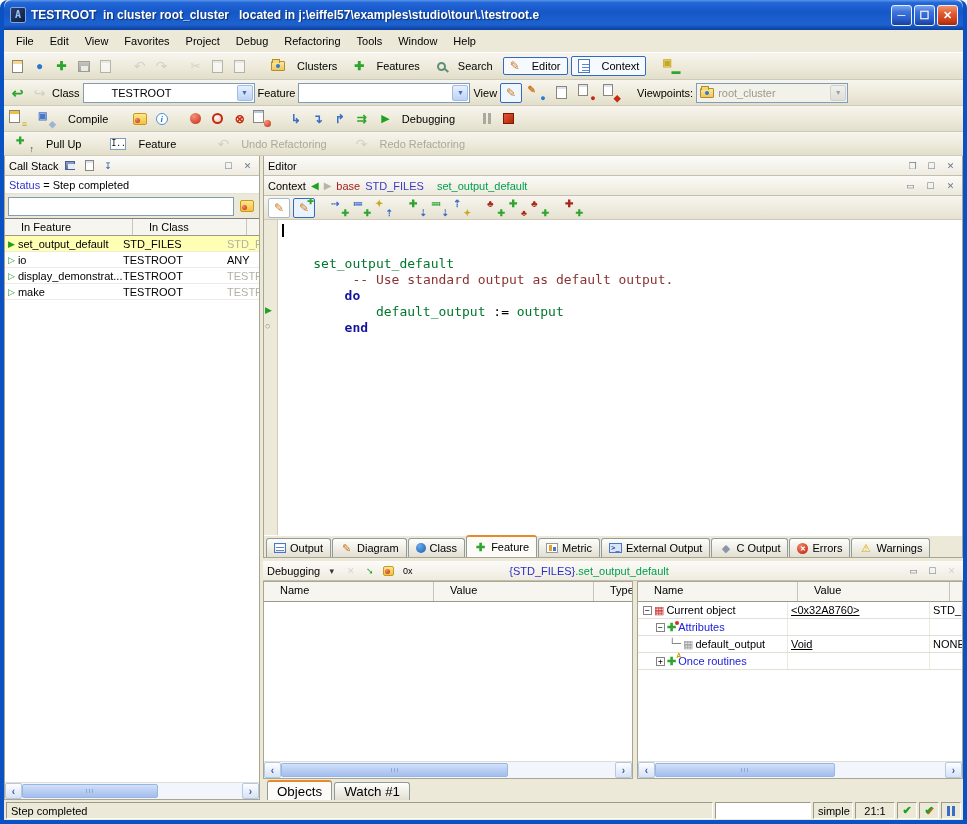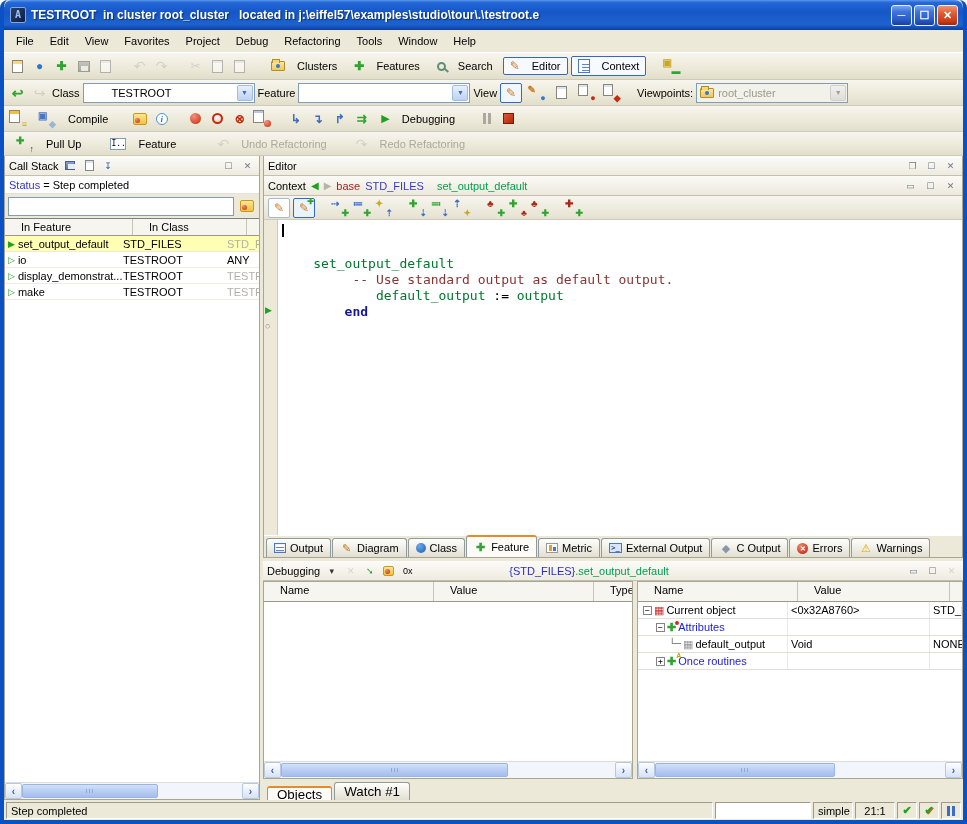--- a/index.html
+++ b/index.html
@@ -144,36 +144,36 @@
   .dbg-ctx-feat { color:#00A050; }
   .dpanes { flex:1; display:flex; min-height:0; }
   .dpane { background:#fff; border:1px solid #A9A593; display:flex; flex-direction:column; min-width:0; }
   .dpane.lp { width:370px; flex:0 0 370px; }
   .dpane.rp { flex:1; }
   .dsplit { width:4px; flex:0 0 4px; background:#ECE9D8; }
   .dcols { height:20px; flex:0 0 20px; display:flex; background:#F6F5F0; border-bottom:1px solid #9C9988; }
   .dbody { flex:1; overflow:hidden; }
   .trow { height:17px; display:flex; border-bottom:1px solid #E2E0D6; align-items:center; }
   .tc { overflow:hidden; white-space:nowrap; border-right:1px solid #ECEAE0; height:100%; display:flex; align-items:center; gap:2px; padding:0 3px; }
-  .lp .c1,.rp .c1 { width:150px; flex:0 0 150px; } .rp .c2 { width:142px; flex:0 0 142px; }
+  .lp .c1,.rp .c1 { width:150px; flex:0 0 150px; } .rp .c2 { width:142px; flex:0 0 142px;text-decoration:underline; }
   .c3 { flex:1; }
   .lp .hc1 { width:160px; flex:0 0 160px; } .lp .hc2 { width:150px; flex:0 0 150px; }
   .expbox { width:9px; height:9px; flex:0 0 9px; border:1px solid #848284; background:#fff; font:8px/7px "DejaVu Sans Mono",monospace; text-align:center; color:#000; }
   .conn { font:10px/10px "DejaVu Sans Mono",monospace; color:#707070; }
   .ticon { font-size:11px; line-height:11px; }
   .ic-objgrid { color:#CC3030; }
   .ic-fieldgrid { color:#9898A0; }
   .ic-plus { color:#2EA52E; font-weight:bold; position:relative; }
   .ic-plus.attr::after { content:""; position:absolute; top:-1px; right:-3px; width:4px; height:4px; border-radius:50%; background:#D03020; }
   .ic-plus.once::after { content:"A"; position:absolute; top:-4px; right:-5px; font:bold 7px "Liberation Sans",sans-serif; color:#C8A000; }
   .bluename { color:#2121DC; }
 
   .dtabs { height:21px; flex:0 0 21px; display:flex; align-items:flex-end; gap:2px; padding-left:4px; background:#ECE9D8; }
   .dtab { display:inline-flex; align-items:center; height:18px; padding:0 9px; border:1px solid #919B9C; border-bottom:none; border-radius:3px 3px 0 0; background:linear-gradient(#FEFEFB,#E2DFD2); }
-  .dtab.active { background:#FCFBF8; height:14px; border-top:2px solid #E68B2C; }
+  .dtab.active { background:#FCFBF8; height:20px; border-top:2px solid #E68B2C; }
 
   
   .hscroll { height:17px; flex:0 0 17px; display:flex; align-items:stretch; background:#F2F5FB; border-top:1px solid #E0DED2; }
   .sarr { width:17px; flex:0 0 17px; display:flex; align-items:center; justify-content:center; background:linear-gradient(#FDFEFF,#D7E2F4); border:1px solid #B5C8E4; border-radius:2px; color:#3A5CA8; font:bold 10px "Liberation Sans",sans-serif; }
   .strack { flex:1; position:relative; }
   .sthumb { position:absolute; top:1px; bottom:1px; left:0; background:linear-gradient(180deg,#D3E1FA,#B6CCF2 55%,#A4BEEE); border:1px solid #98B6E4; border-radius:2px; }
   .sthumb::after { content:""; position:absolute; left:50%; top:4px; bottom:4px; width:8px; margin-left:-4px; background:repeating-linear-gradient(90deg,#8FA8D8 0 1px,transparent 1px 3px); }
 
   
   .statusbar { height:20px; flex:0 0 20px; display:flex; align-items:stretch; gap:2px; background:#ECE9D8; padding:2px 2px 1px 2px; }
@@ -549,20 +549,21 @@
         <div class="codewrap">
           <div class="codemargin">
               <span class="mk mk-arrow" style="top: 84px;">▶</span>
               <span class="mk mk-circle" style="top: 100px;">○</span>
             </div>
           <div class="codelines">
               <div class="cline" style="padding-left: 0ch;"><span class="caret"></span></div>
               <div class="cline" style="padding-left: 0ch;"></div>
               <div class="cline" style="padding-left: 4ch;"><span class="seg g">set_output_default</span></div>
               <div class="cline" style="padding-left: 9ch;"><span class="seg cm">-- Use standard output as default output.</span></div>
+              <div class="cline" style="padding-left: 8ch;"><span class="seg k">do</span></div>
               <div class="cline" style="padding-left: 12ch;"><span class="seg g">default_output</span><span class="seg p"> := </span><span class="seg g">output</span></div>
               <div class="cline" style="padding-left: 8ch;"><span class="seg k">end</span></div>
             </div>
         </div>
         <div class="edtabs">
             <button class="tab">
               <span class="ti ti-output"></span>
               <span>Output</span>
             </button>
             <button class="tab">

